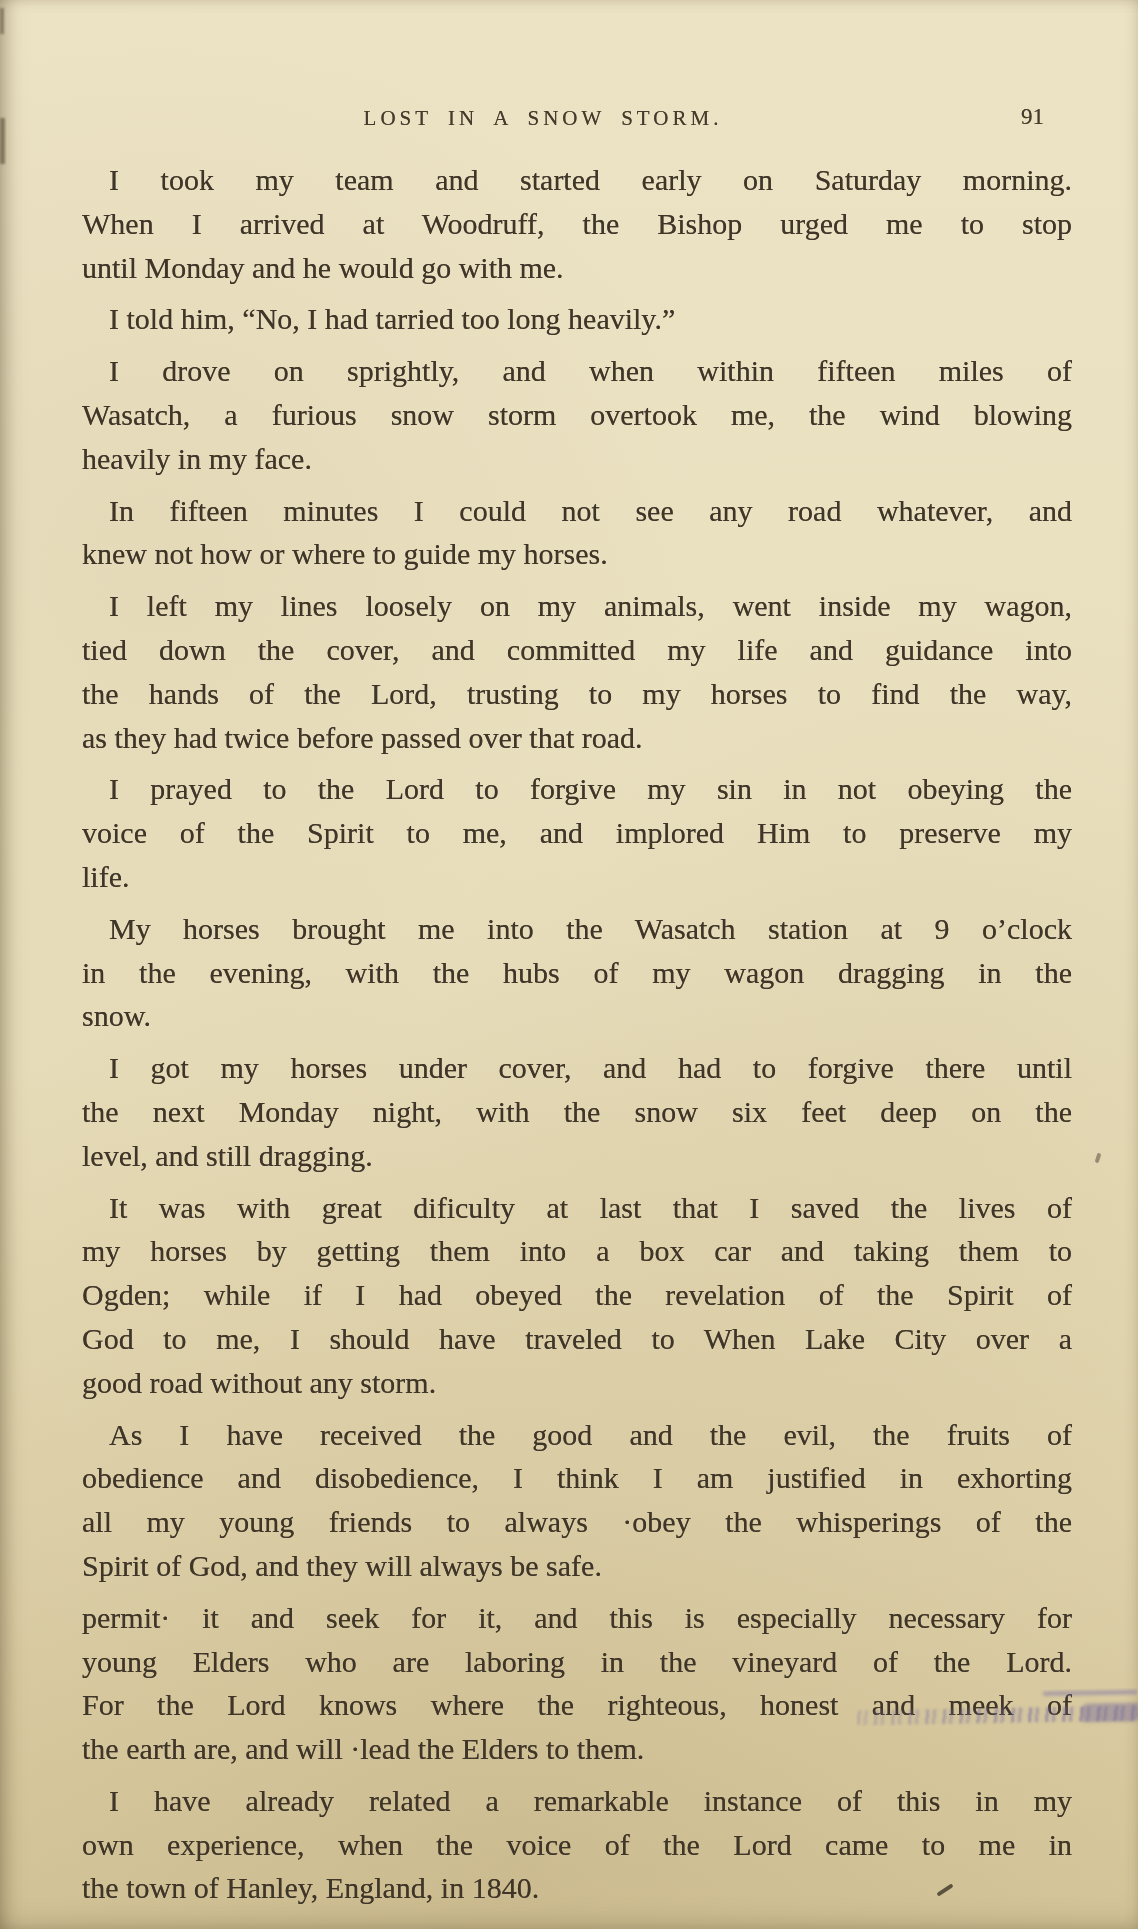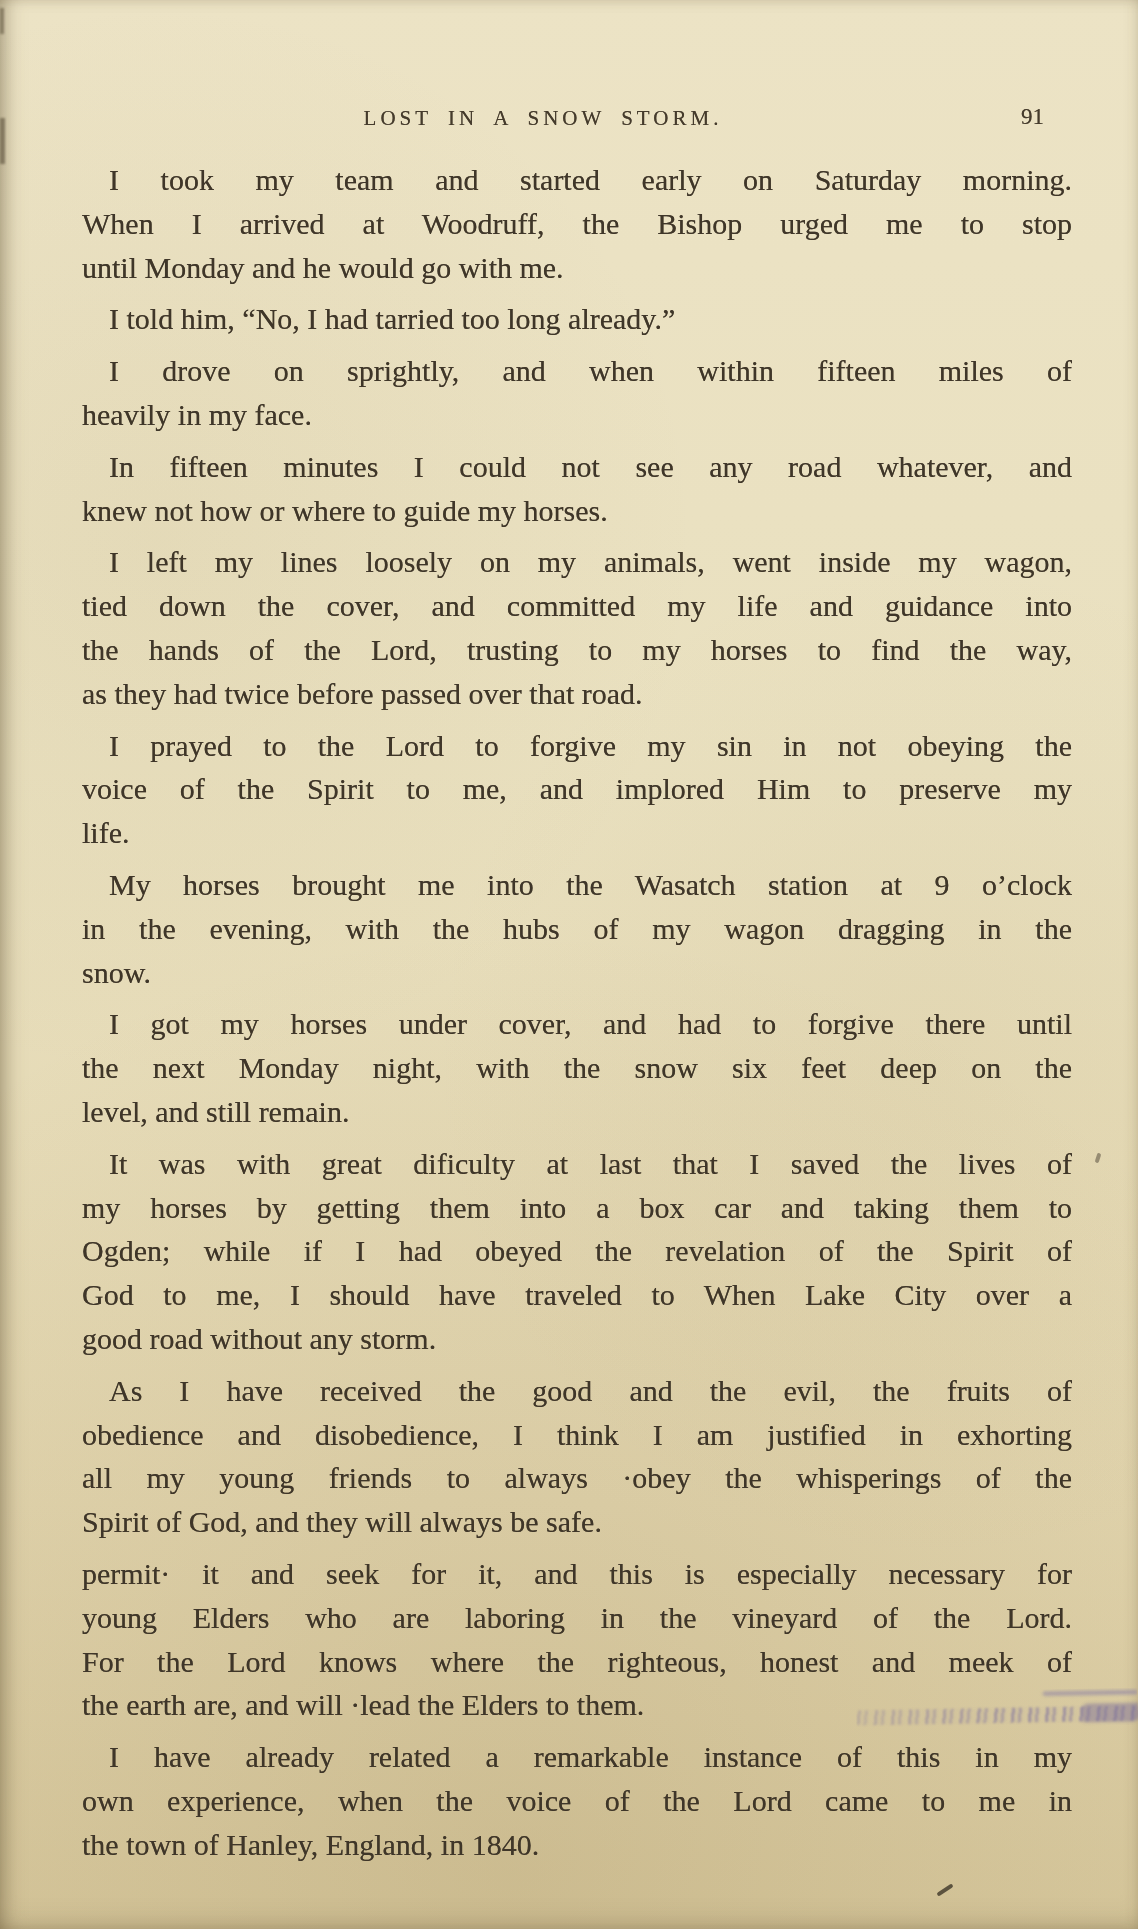--- a/index.html
+++ b/index.html
@@ -140,24 +140,25 @@
     <div class="page-number">91</div>
   </div>
 
   <div class="body-text">
       <div class="paragraph">
         <div class="line first">I took my team and started early on Saturday morning.</div>
         <div class="line">When I arrived at Woodruff, the Bishop urged me to stop</div>
         <div class="line last">until Monday and he would go with me.</div>
       </div>
       <div class="paragraph">
-        <div class="line first last">I told him, “No, I had tarried too long already.”</div>
+        <div class="line first last">I told him, “No, I had tarried too long heavily.”</div>
       </div>
       <div class="paragraph">
         <div class="line first">I drove on sprightly, and when within fifteen miles of</div>
+        <div class="line">Wasatch, a furious snow storm overtook me, the wind blowing</div>
         <div class="line last">heavily in my face.</div>
       </div>
       <div class="paragraph">
         <div class="line first">In fifteen minutes I could not see any road whatever, and</div>
         <div class="line last">knew not how or where to guide my horses.</div>
       </div>
       <div class="paragraph">
         <div class="line first">I left my lines loosely on my animals, went inside my wagon,</div>
         <div class="line">tied down the cover, and committed my life and guidance into</div>
         <div class="line">the hands of the Lord, trusting to my horses to find the way,</div>
@@ -169,21 +170,21 @@
         <div class="line last">life.</div>
       </div>
       <div class="paragraph">
         <div class="line first">My horses brought me into the Wasatch station at 9 o’clock</div>
         <div class="line">in the evening, with the hubs of my wagon dragging in the</div>
         <div class="line last">snow.</div>
       </div>
       <div class="paragraph">
         <div class="line first">I got my horses under cover, and had to forgive there until</div>
         <div class="line">the next Monday night, with the snow six feet deep on the</div>
-        <div class="line last">level, and still remain.</div>
+        <div class="line last">level, and still dragging.</div>
       </div>
       <div class="paragraph">
         <div class="line first">It was with great dificulty at last that I saved the lives of</div>
         <div class="line">my horses by getting them into a box car and taking them to</div>
         <div class="line">Ogden; while if I had obeyed the revelation of the Spirit of</div>
         <div class="line">God to me, I should have traveled to When Lake City over a</div>
         <div class="line last">good road without any storm.</div>
       </div>
       <div class="paragraph">
         <div class="line first">As I have received the good and the evil, the fruits of</div>

